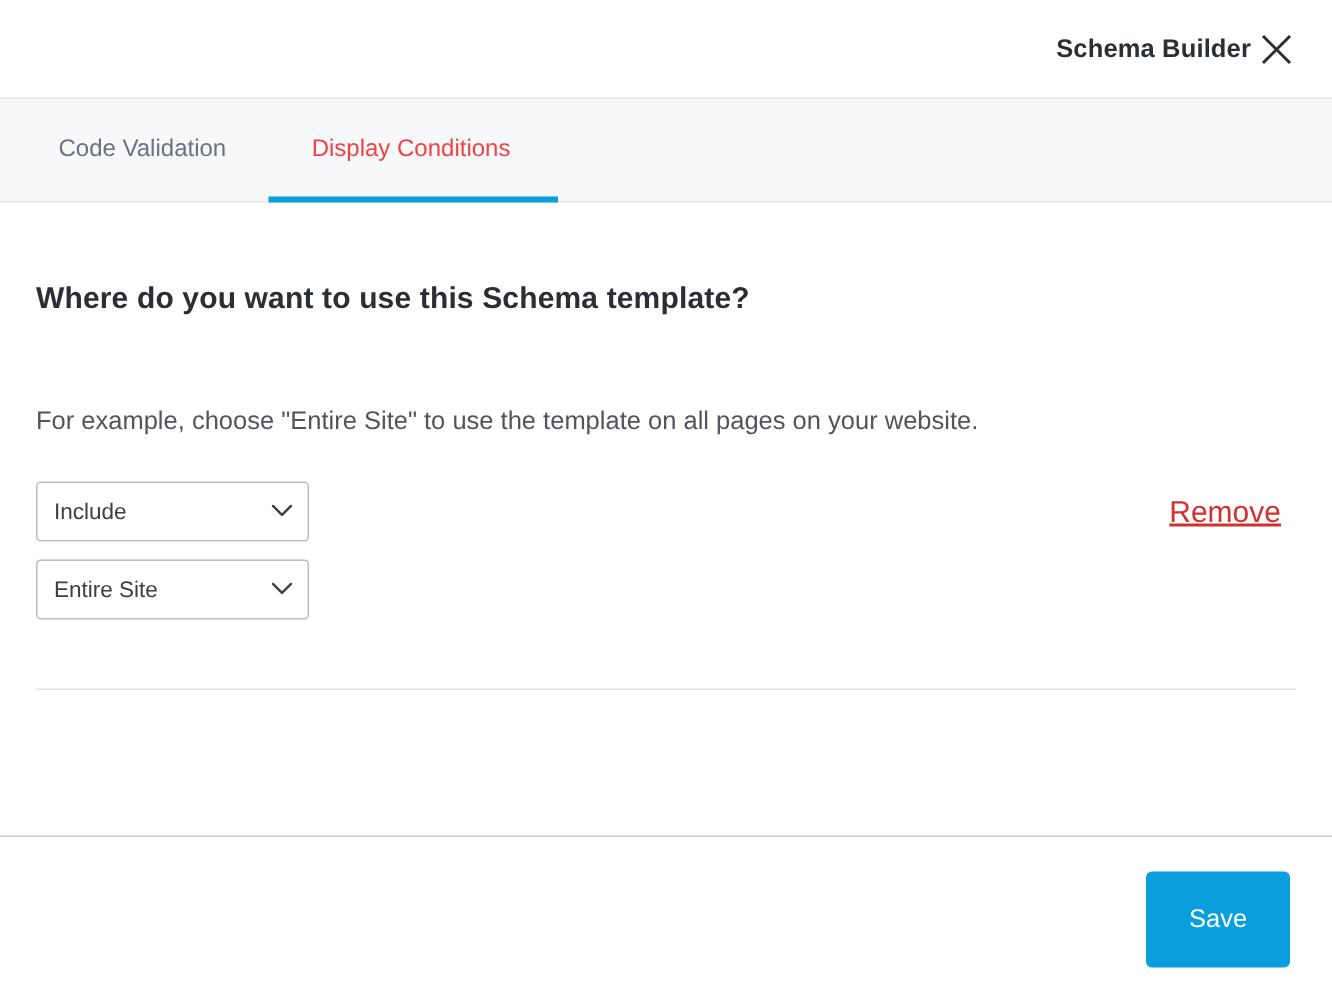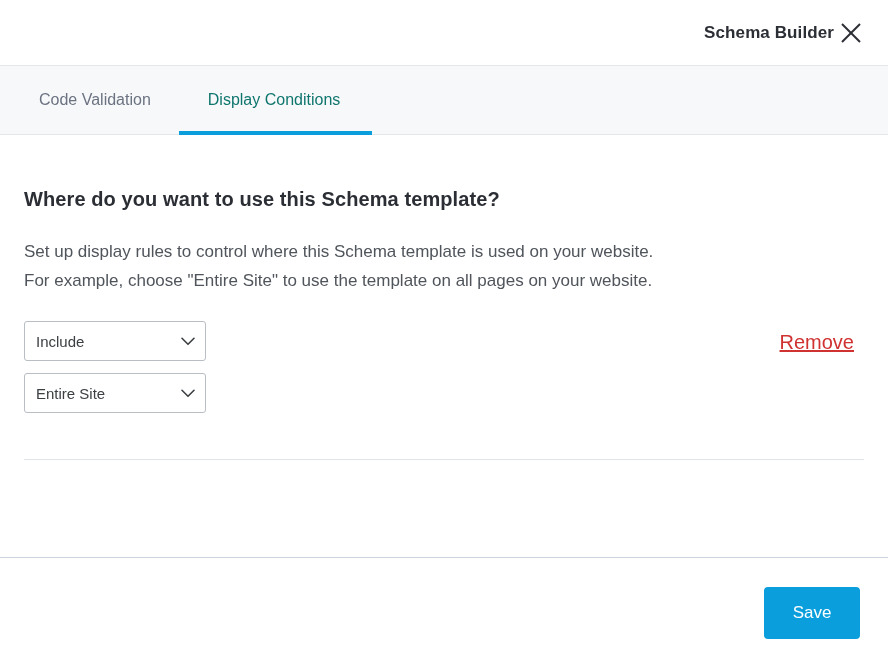--- a/index.html
+++ b/index.html
@@ -75,21 +75,21 @@
     color: #6b7280;
     cursor: pointer;
     padding: 0 28px 0 0;
     white-space: nowrap;
     background: none;
     border: none;
     font-family: inherit;
   }
   .tab + .tab { padding-left: 17px; }
   .tab.active {
-    color: #0f766e;
+    color: #ef4444;
     padding-left: 29px;
     padding-right: 32px;
   }
   .tab.active::after {
     content: "";
     position: absolute;
     left: 0;
     right: 0;
     bottom: -1px;
     height: 4px;
@@ -202,21 +202,21 @@
     border-top: 1px solid #ccd3de;
     display: flex;
     align-items: center;
     justify-content: flex-end;
     padding: 0 28px;
     box-sizing: border-box;
     background: #ffffff;
   }
   .save-btn {
     width: 96px;
-    height: 52px;
+    height: 64px;
     background: #0a9edc;
     color: #ffffff;
     border: none;
     border-radius: 4px;
     font-family: inherit;
     font-size: 17px;
     cursor: pointer;
   }
 </style>
 </head>
@@ -243,21 +243,21 @@
     <button class="tab active">
       <span>Display Conditions</span>
     </button>
   </div>
 
   <div class="modal-body">
 
     <h2 class="section-heading">Where do you want to use this Schema template?</h2>
 
     <p class="section-desc">
-      <span>Set up display rules to control where this Schema template is used on your website.</span><br>
+      <br>
       <span>For example, choose "Entire Site" to use the template on all pages on your website.</span>
     </p>
 
     <div class="condition-row">
 
       <div class="selects">
 
         <div class="select-wrap">
           <select>
             <option>Include</option>

